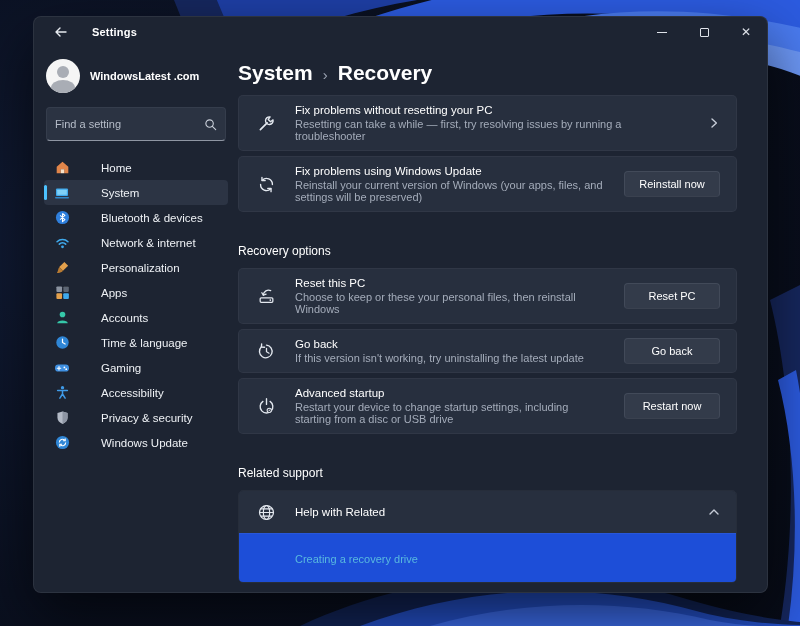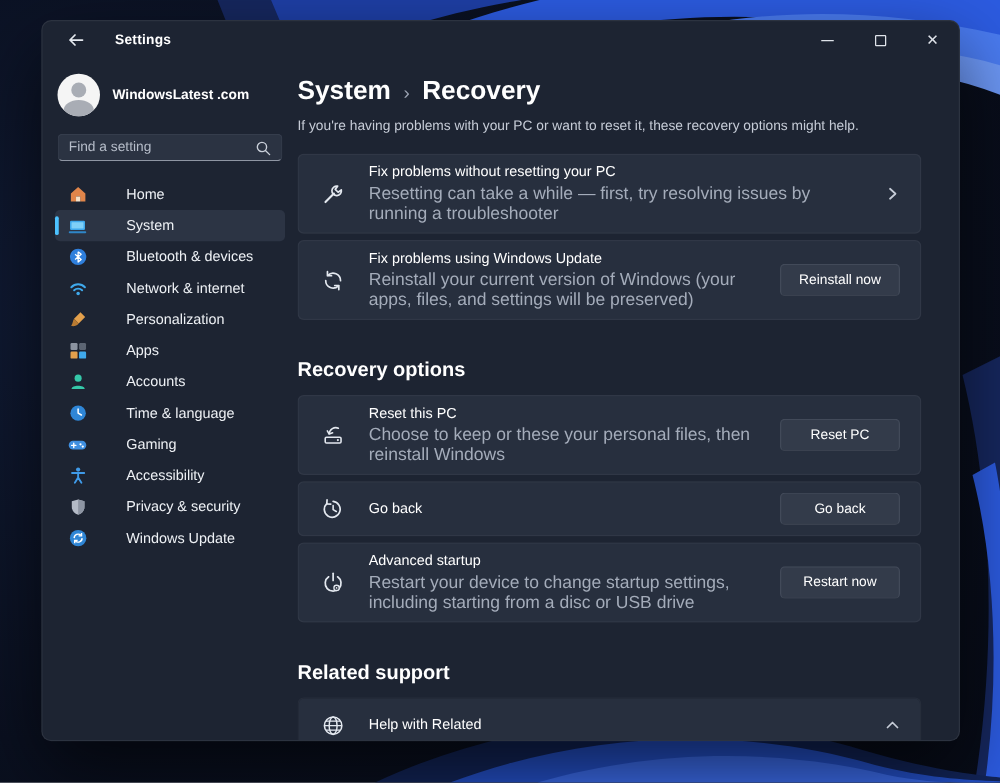--- a/index.html
+++ b/index.html
@@ -25,45 +25,45 @@
   .cap-btn .min-glyph { width:10px; height:1px; background:#dfe3ea; display:block; }
   .cap-btn .max-glyph { width:9px; height:9px; border:1px solid #dfe3ea; border-radius:1px; display:block; }
   .body-row { flex:1; display:flex; min-height:0;justify-content:center; }
   
   .sidebar { width:204px; flex:0 0 204px; padding:6px 10px 0 10px; }
   .user-row { display:flex; align-items:center; gap:10px; padding:6px 2px 12px 2px; }
   .avatar { width:34px; height:34px; border-radius:50%; background:#f5f5f5; position:relative; overflow:hidden; flex:0 0 34px; }
   .avatar .head { position:absolute; left:11px; top:7px; width:12px; height:12px; border-radius:50%; background:#a9adb5; }
   .avatar .torso { position:absolute; left:5px; top:21px; width:24px; height:16px; border-radius:50% 50% 0 0; background:#a9adb5; }
   .user-name { font-size:11px; font-weight:bold; }
-  .search-box { height:22px; background:#2b3342; border:1px solid #353d4c; border-bottom:1px solid #8f96a3;
+  .search-box { height:34px; background:#2b3342; border:1px solid #353d4c; border-bottom:1px solid #8f96a3;
     border-radius:4px; display:flex; align-items:center; padding:0 8px; margin:2px 2px 14px 2px; }
   .search-box input { flex:1; background:transparent; border:none; outline:none; color:#c8cedb; font-size:11px; font-family:inherit; }
   .search-box input::placeholder { color:#b6bdc9; }
   .nav { display:flex; flex-direction:column; }
   .nav-item { height:25px; display:flex; align-items:center; gap:31px; padding:0 10px; border-radius:4px;
     font-size:11.5px; color:#eef1f5; position:relative; cursor:pointer; }
   .nav-item.selected { background:#2c3444; }
   .nav-item.selected::before { content:""; position:absolute; left:0; top:5px; bottom:5px; width:3px; border-radius:2px; background:#4cc2ff; }
   .nav-ico { width:16px; height:16px; flex:0 0 16px; display:flex; align-items:center; justify-content:center; }
   
   .content { flex:1; padding:14px 30px 0 0; overflow:hidden; }
   .breadcrumb { display:flex; align-items:baseline; gap:10px; font-size:21px; font-weight:bold; margin-bottom:10px; }
   .breadcrumb .sep { color:#9aa2b1; font-size:15px; font-weight:normal; }
   .intro { font-size:11px; color:#c6ccd7; margin-bottom:16px; }
   .card { background:#272f3e; border:1px solid rgba(255,255,255,.045); border-radius:5px;
     display:flex; align-items:center; gap:18px; padding:8px 16px; min-height:42px; margin-bottom:5px; }
   .card-ico { width:22px; height:22px; flex:0 0 22px; display:flex; align-items:center; justify-content:center; color:#e3e8ef; }
   .card-text { flex:1; display:flex; flex-direction:column; gap:2px; }
   .card-title { font-size:11.5px; color:#fff; }
-  .card-desc { font-size:14px; color:#a4acba; }
+  .card-desc { font-size:11px; color:#a4acba; }
   .chev { color:#c6ccd7; display:flex; align-items:center; }
   .btn { background:#333b4a; border:1px solid #424a59; border-bottom-color:#3a414f; color:#fff; font-size:11px;
     font-family:inherit; border-radius:4px; padding:6px 0; width:96px; text-align:center; cursor:pointer; flex:0 0 96px; }
-  .section-heading { font-size:16px; font-weight:bold; margin:32px 0 10px 0; }
+  .section-heading { font-size:12px; font-weight:normal; margin:32px 0 10px 0; }
   .expander { border:1px solid rgba(255,255,255,.045); border-radius:5px; overflow:hidden; margin-bottom:14px; }
   .expander-head { background:#272f3e; display:flex; align-items:center; gap:18px; padding:10px 16px; min-height:38px; }
   .expander-body { background:#1d4ed8; border-top:1px solid rgba(255,255,255,.05); padding:15px 16px 15px 56px; }
   .link { font-size:11px; color:#58b9df; cursor:pointer; }
   .footer-links { margin-top:16px; display:flex; flex-direction:column; gap:9px; }
   .footer-link { display:flex; align-items:center; gap:10px; cursor:pointer; }
   .footer-link .f-ico { width:15px; height:15px; display:flex; align-items:center; justify-content:center; color:#d6dbe3; }
   svg { display:block; }
 </style>
 </head>
@@ -243,21 +243,20 @@
         </div>
       </div>
     </div>
 
     <div class="content">
       <div class="breadcrumb">
         <span>System</span>
         <span class="sep">›</span>
         <span>Recovery</span>
       </div>
-      <div class="intro">If you're having problems with your PC or want to reset it, these recovery options might help.</div>
 
       <div class="card">
         <span class="card-ico">
           <svg width="19" height="19" viewBox="0 0 18 18">
               <path d="M15.2 5.6 A3.6 3.6 0 1 1 12.4 2.8 L10.6 5.2 L12.8 7.4 Z" fill="none" stroke="#e3e8ef" stroke-width="1.3" stroke-linejoin="round"></path>
               <path d="M9.6 8.4 L3.2 14.8" stroke="#e3e8ef" stroke-width="1.6" stroke-linecap="round"></path>
             </svg>
         </span>
         <div class="card-text">
           <span class="card-title">Fix problems without resetting your PC</span>
@@ -307,20 +306,21 @@
       <div class="card">
         <span class="card-ico">
           <svg width="19" height="19" viewBox="0 0 18 18">
               <path d="M4.2 4.6 A6 6 0 1 0 9 3" stroke="#e3e8ef" stroke-width="1.3" fill="none" stroke-linecap="round"></path>
               <path d="M4.4 1.8 L4.2 4.8 L7.2 5" stroke="#e3e8ef" stroke-width="1.3" fill="none" stroke-linecap="round" stroke-linejoin="round"></path>
               <path d="M9 6 V9.2 L11.4 10.6" stroke="#e3e8ef" stroke-width="1.2" fill="none" stroke-linecap="round"></path>
             </svg>
         </span>
         <div class="card-text">
           <span class="card-title">Go back</span>
+          <span class="card-desc">If this version isn't working, try uninstalling the latest update</span>
         </div>
         <button class="btn">Go back</button>
       </div>
 
       <div class="card">
         <span class="card-ico">
           <svg width="19" height="19" viewBox="0 0 18 18">
               <path d="M5.6 4.2 A6 6 0 1 0 12.4 4.2" stroke="#e3e8ef" stroke-width="1.3" fill="none" stroke-linecap="round"></path>
               <path d="M9 1.6 V7" stroke="#e3e8ef" stroke-width="1.3" stroke-linecap="round"></path>
               <circle cx="11.6" cy="12.6" r="2" fill="#1d2432" stroke="#e3e8ef" stroke-width="1"></circle>

